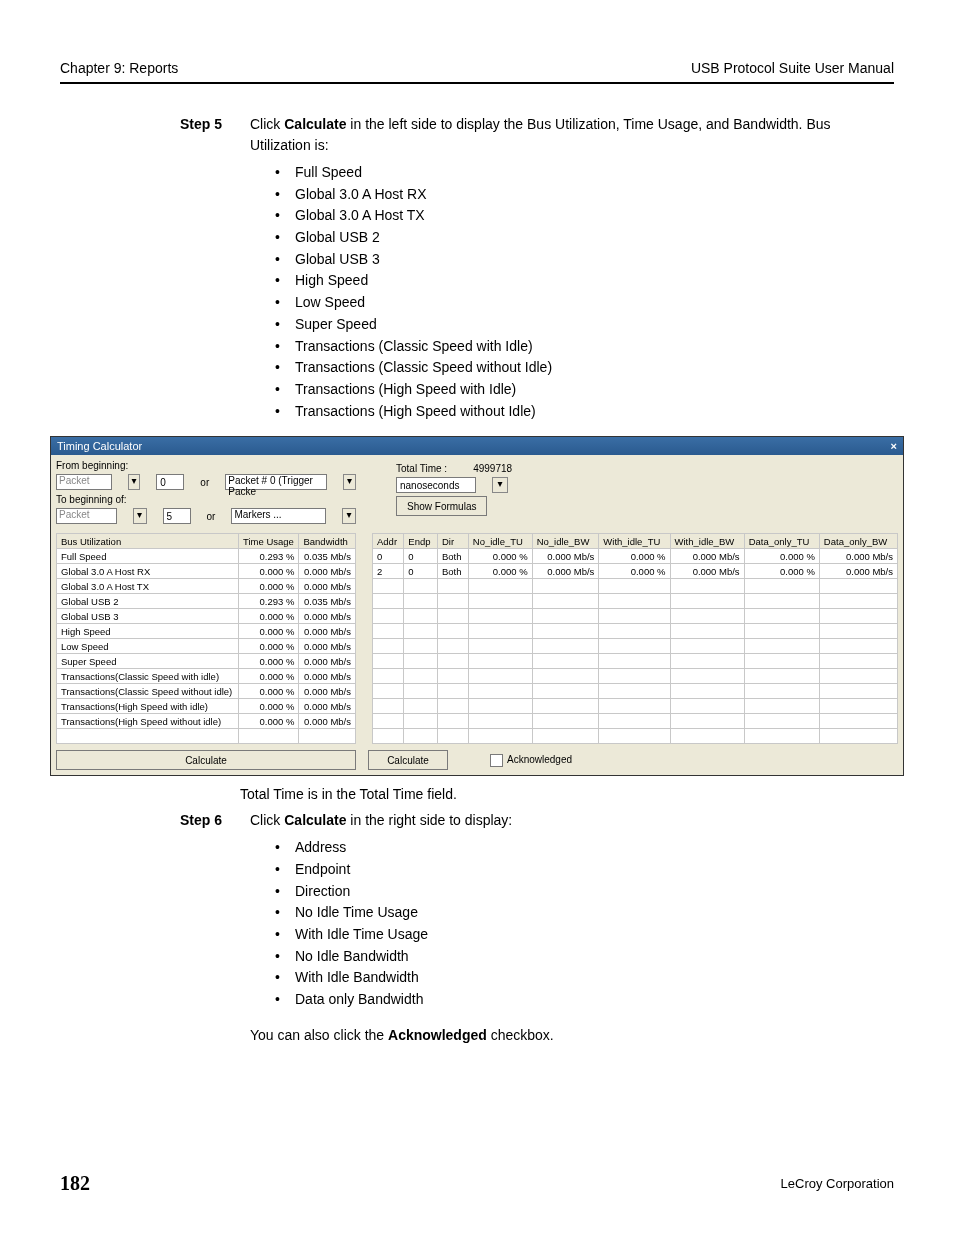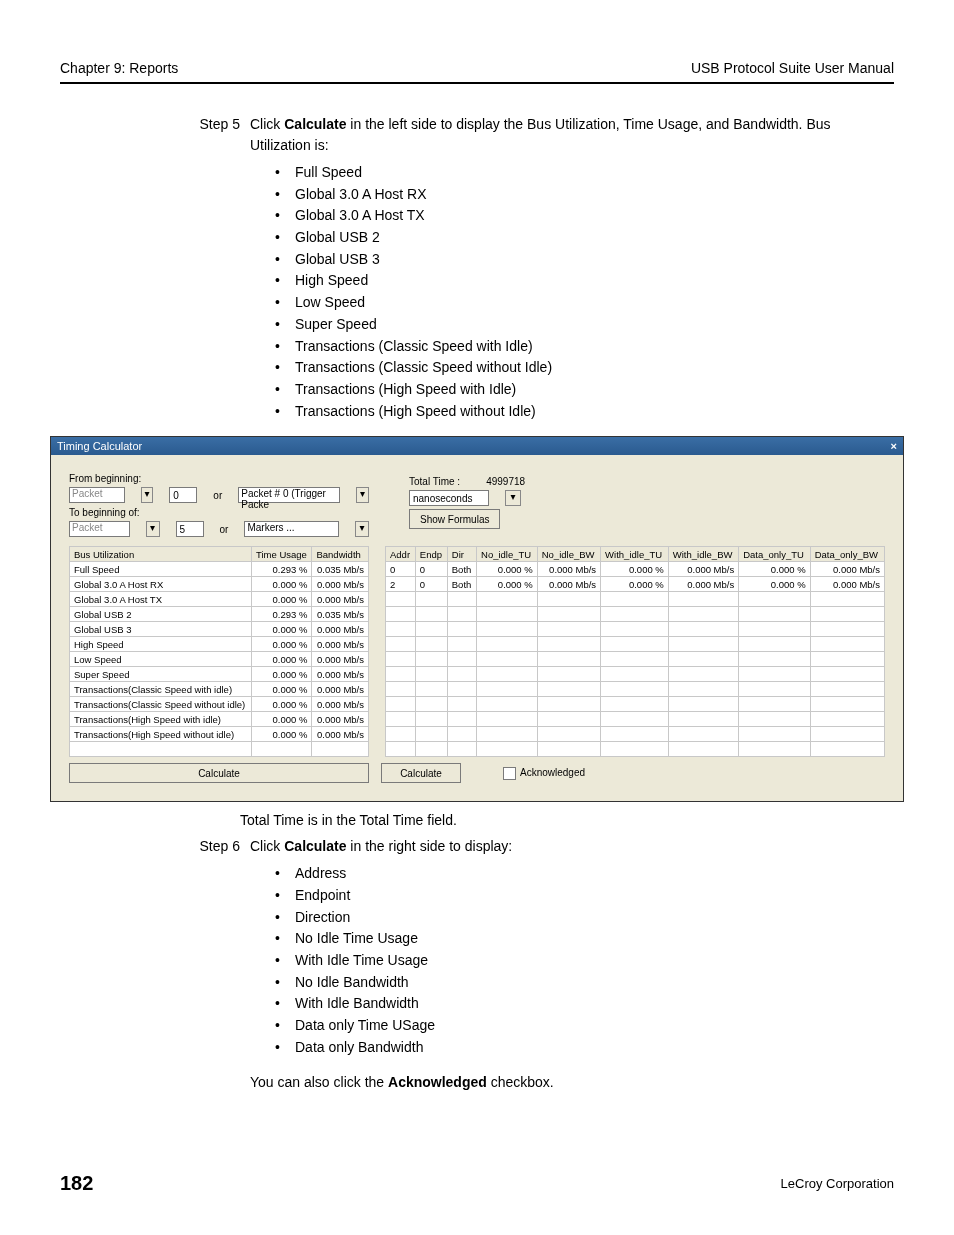--- a/index.html
+++ b/index.html
@@ -1,49 +1,49 @@
 <!DOCTYPE html>
 <html><head>
 <meta charset="utf-8">
 <style>
   html,body{margin:0;padding:0;background:#fff;color:#000;font-family:Arial,Helvetica,sans-serif}
   .page{width:954px;height:1235px;position:relative;box-sizing:border-box;padding:60px 60px 0 60px}
   .hdr{display:flex;justify-content:space-between;font-size:14px;border-bottom:2px solid #000;padding-bottom:6px;margin-bottom:30px}
   .step{font-size:14px;line-height:1.5}
   .step-row{display:flex;margin-bottom:6px}
-  .step-label{width:60px;flex:0 0 60px;font-weight:normal;text-align:right;margin-right:10px}
+  .step-label{width:60px;flex:0 0 60px;font-weight:bold;margin-right:10px}
   .step-body{flex:1}
   .bullets{margin:6px 0 14px 95px;padding:0;list-style:none}
   .bullets li{font-size:14px;line-height:1.55;position:relative;padding-left:20px}
   .bullets li::before{content:"•";position:absolute;left:0}
   .indent-text{margin-left:180px;font-size:14px;margin-top:8px;margin-bottom:8px}
   .ack-line{margin-left:70px;font-size:14px;margin-top:8px}
   b{font-weight:bold}
 
   
   .tc{border:1px solid #333;font-family:Tahoma,Verdana,sans-serif;font-size:10px;color:#000;margin:10px -10px 10px -10px}
   .tc-title{background:linear-gradient(#3a6ea5,#2a5a8f);color:#fff;padding:3px 6px;display:flex;justify-content:space-between;align-items:center;font-size:11px}
   .tc-close{color:#fff;font-weight:bold}
-  .tc-body{background:#ece9d8;padding:18px}
+  .tc-body{background:#ece9d8;padding:5px}
   .tc-top{display:flex;gap:40px;margin-bottom:6px}
   .tc-col{flex:0 0 auto}
   .tc-row{display:flex;align-items:center;gap:16px;margin:3px 0;font-size:10px}
   .sel,.inp{border:1px solid #7a7a7a;background:#fff;font-size:10px;height:16px;box-sizing:border-box}
   .sel.disabled,.inp.disabled{background:#ffffff;color:#888}
   .sel{padding:0 2px}
   .inp{padding:0 3px}
   .btn{border:1px solid #7a7a7a;background:#ece9d8;font-size:10px;padding:2px 10px;height:20px;box-sizing:border-box;display:inline-flex;align-items:center}
   .tc-tables{display:flex;gap:16px}
   .grid{border:1px solid #888;background:#fff;font-size:9.5px;border-collapse:collapse}
   .grid th,.grid td{border:1px solid #c8c8c8;padding:1px 4px;text-align:left;white-space:nowrap;height:12px}
   .grid th{background:#ece9d8;font-weight:normal}
   .grid td.r{text-align:right}
   .tc-bot{display:flex;align-items:center;gap:12px;margin-top:6px}
   .cb{width:11px;height:11px;border:1px solid #7a7a7a;background:#fff;display:inline-block;vertical-align:middle;margin-right:4px}
-  .pg-num{position:absolute;left:60px;bottom:40px;font-size:20px;font-weight:bold;font-family:Liberation Sans, sans-serif}
+  .pg-num{position:absolute;left:60px;bottom:40px;font-size:20px;font-weight:bold;font-family:Liberation Serif, serif}
   .pg-corp{position:absolute;right:60px;bottom:44px;font-size:13px}
 </style>
 </head>
 <body>
 
 <div class="page">
   <div class="hdr">
     <span>Chapter 9: Reports</span>
     <span>USB Protocol Suite User Manual</span>
   </div>
@@ -366,21 +366,20 @@
       </div>
     </div>
     <ul class="bullets" id="step6-list">
         <li>Address</li>
         <li>Endpoint</li>
         <li>Direction</li>
         <li>No Idle Time Usage</li>
         <li>With Idle Time Usage</li>
         <li>No Idle Bandwidth</li>
         <li>With Idle Bandwidth</li>
-        <li>Data only Time USage</li>
         <li>Data only Bandwidth</li>
       </ul>
     <div class="ack-line">
       <span>You can also click the </span><b>Acknowledged</b><span> checkbox.</span>
     </div>
   </div>
 
   <div class="pg-num">182</div>
   <div class="pg-corp">LeCroy Corporation</div>
 </div>

